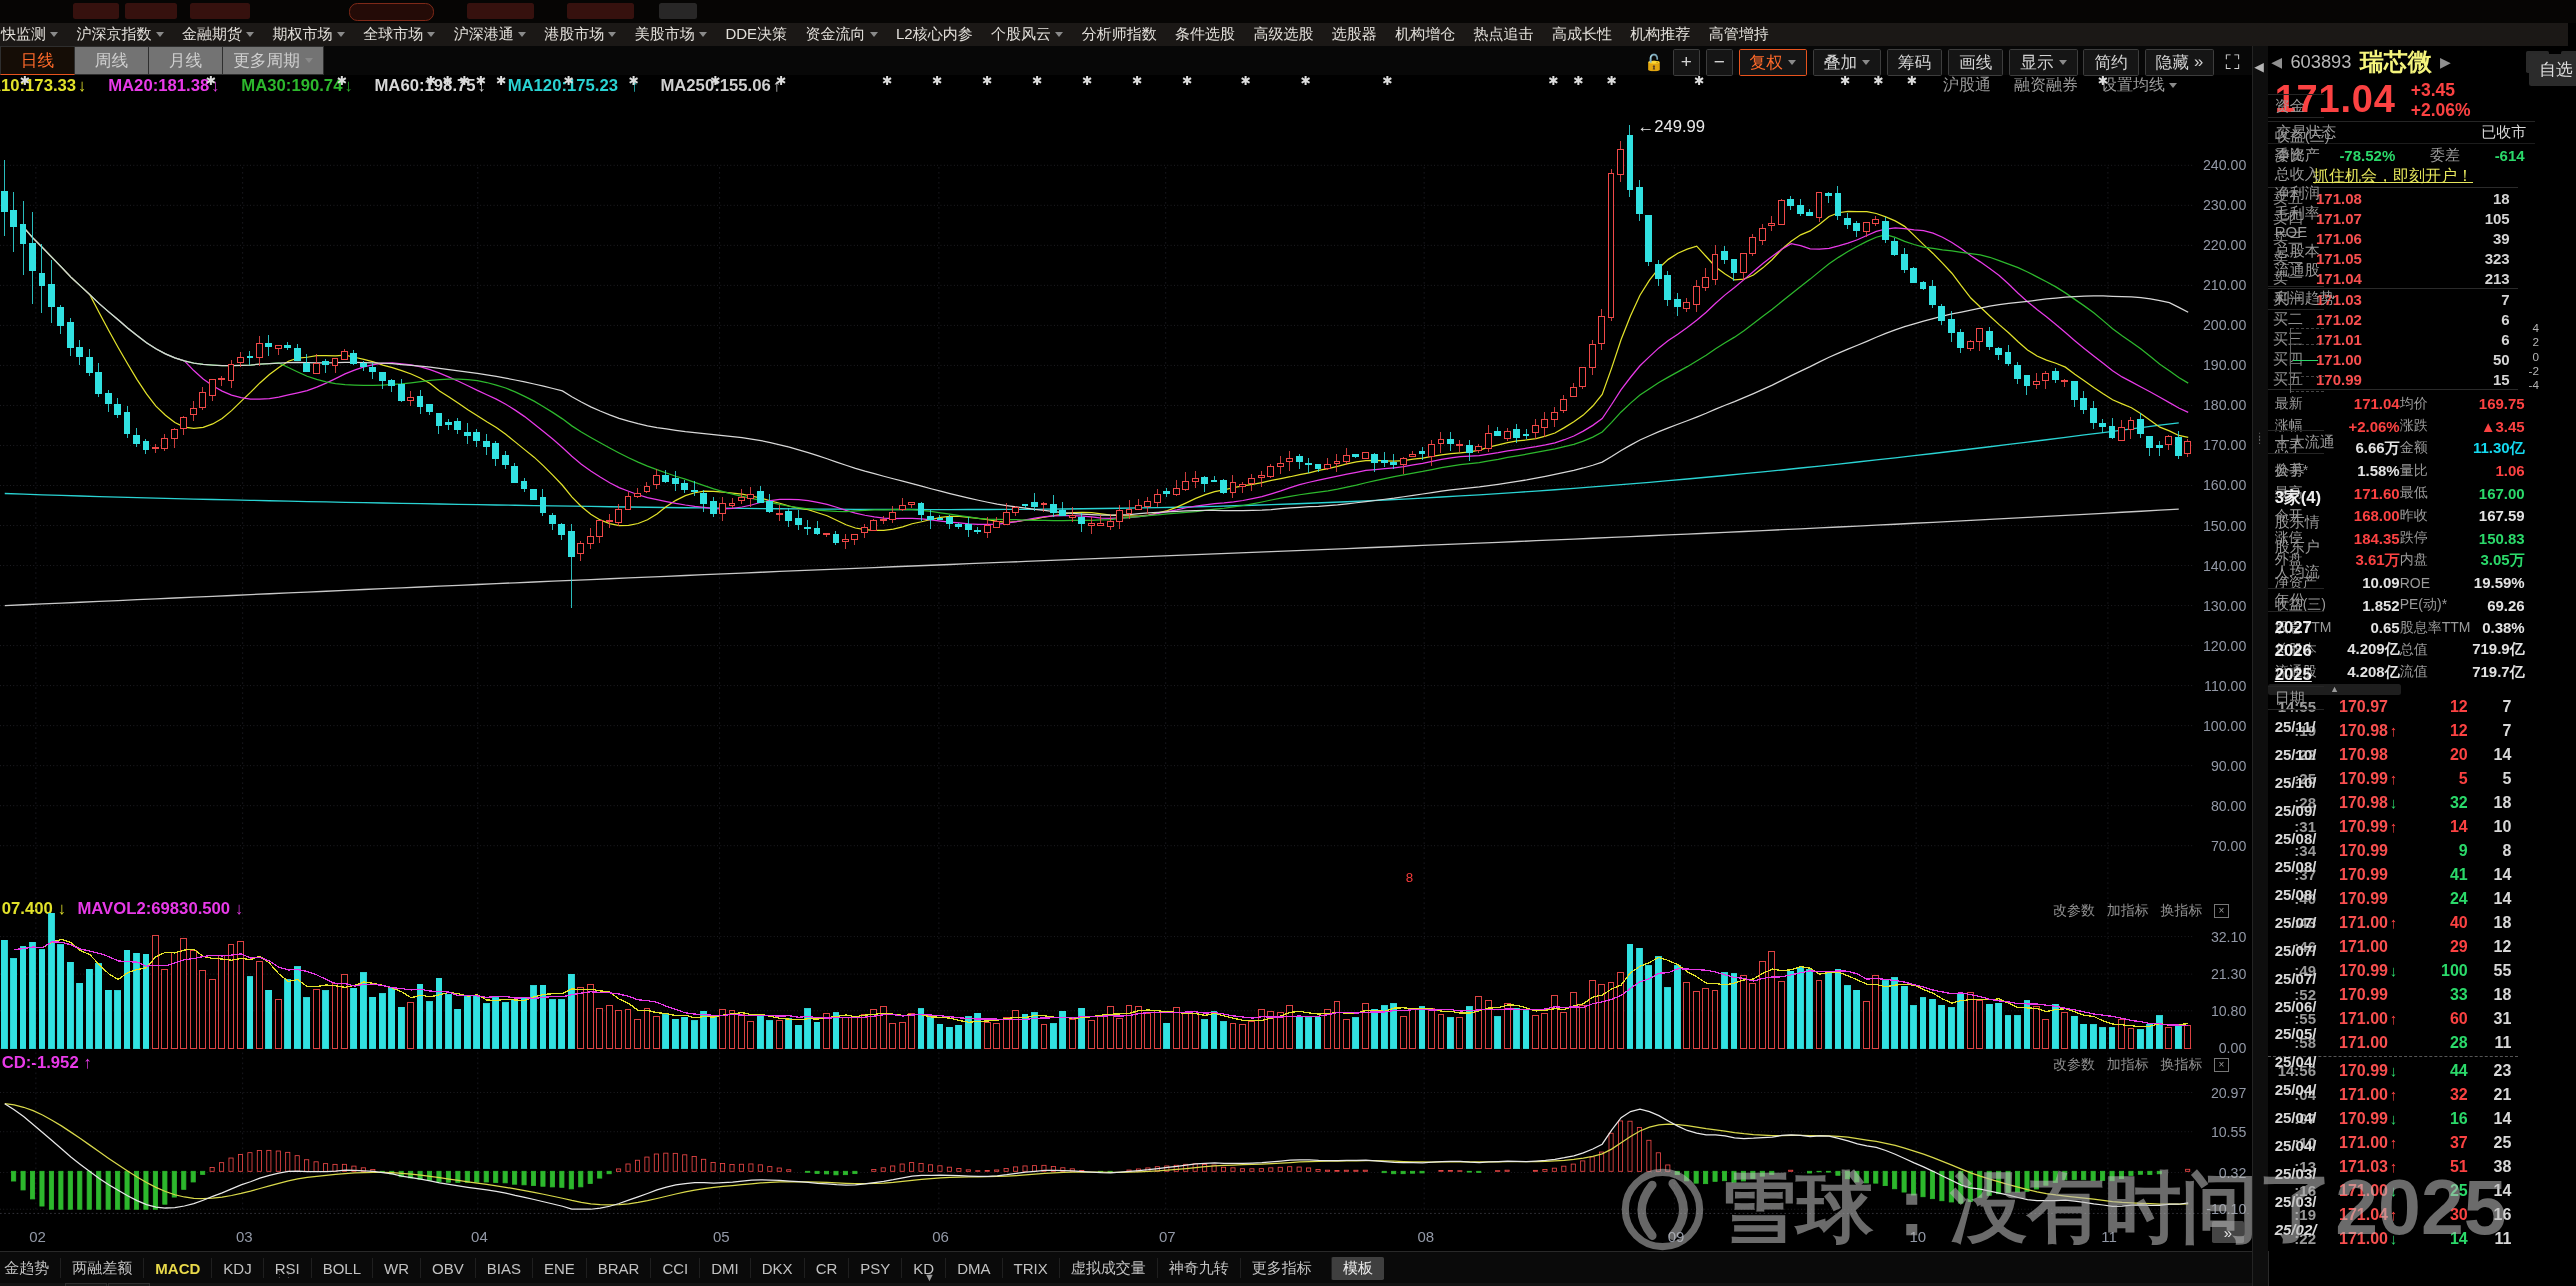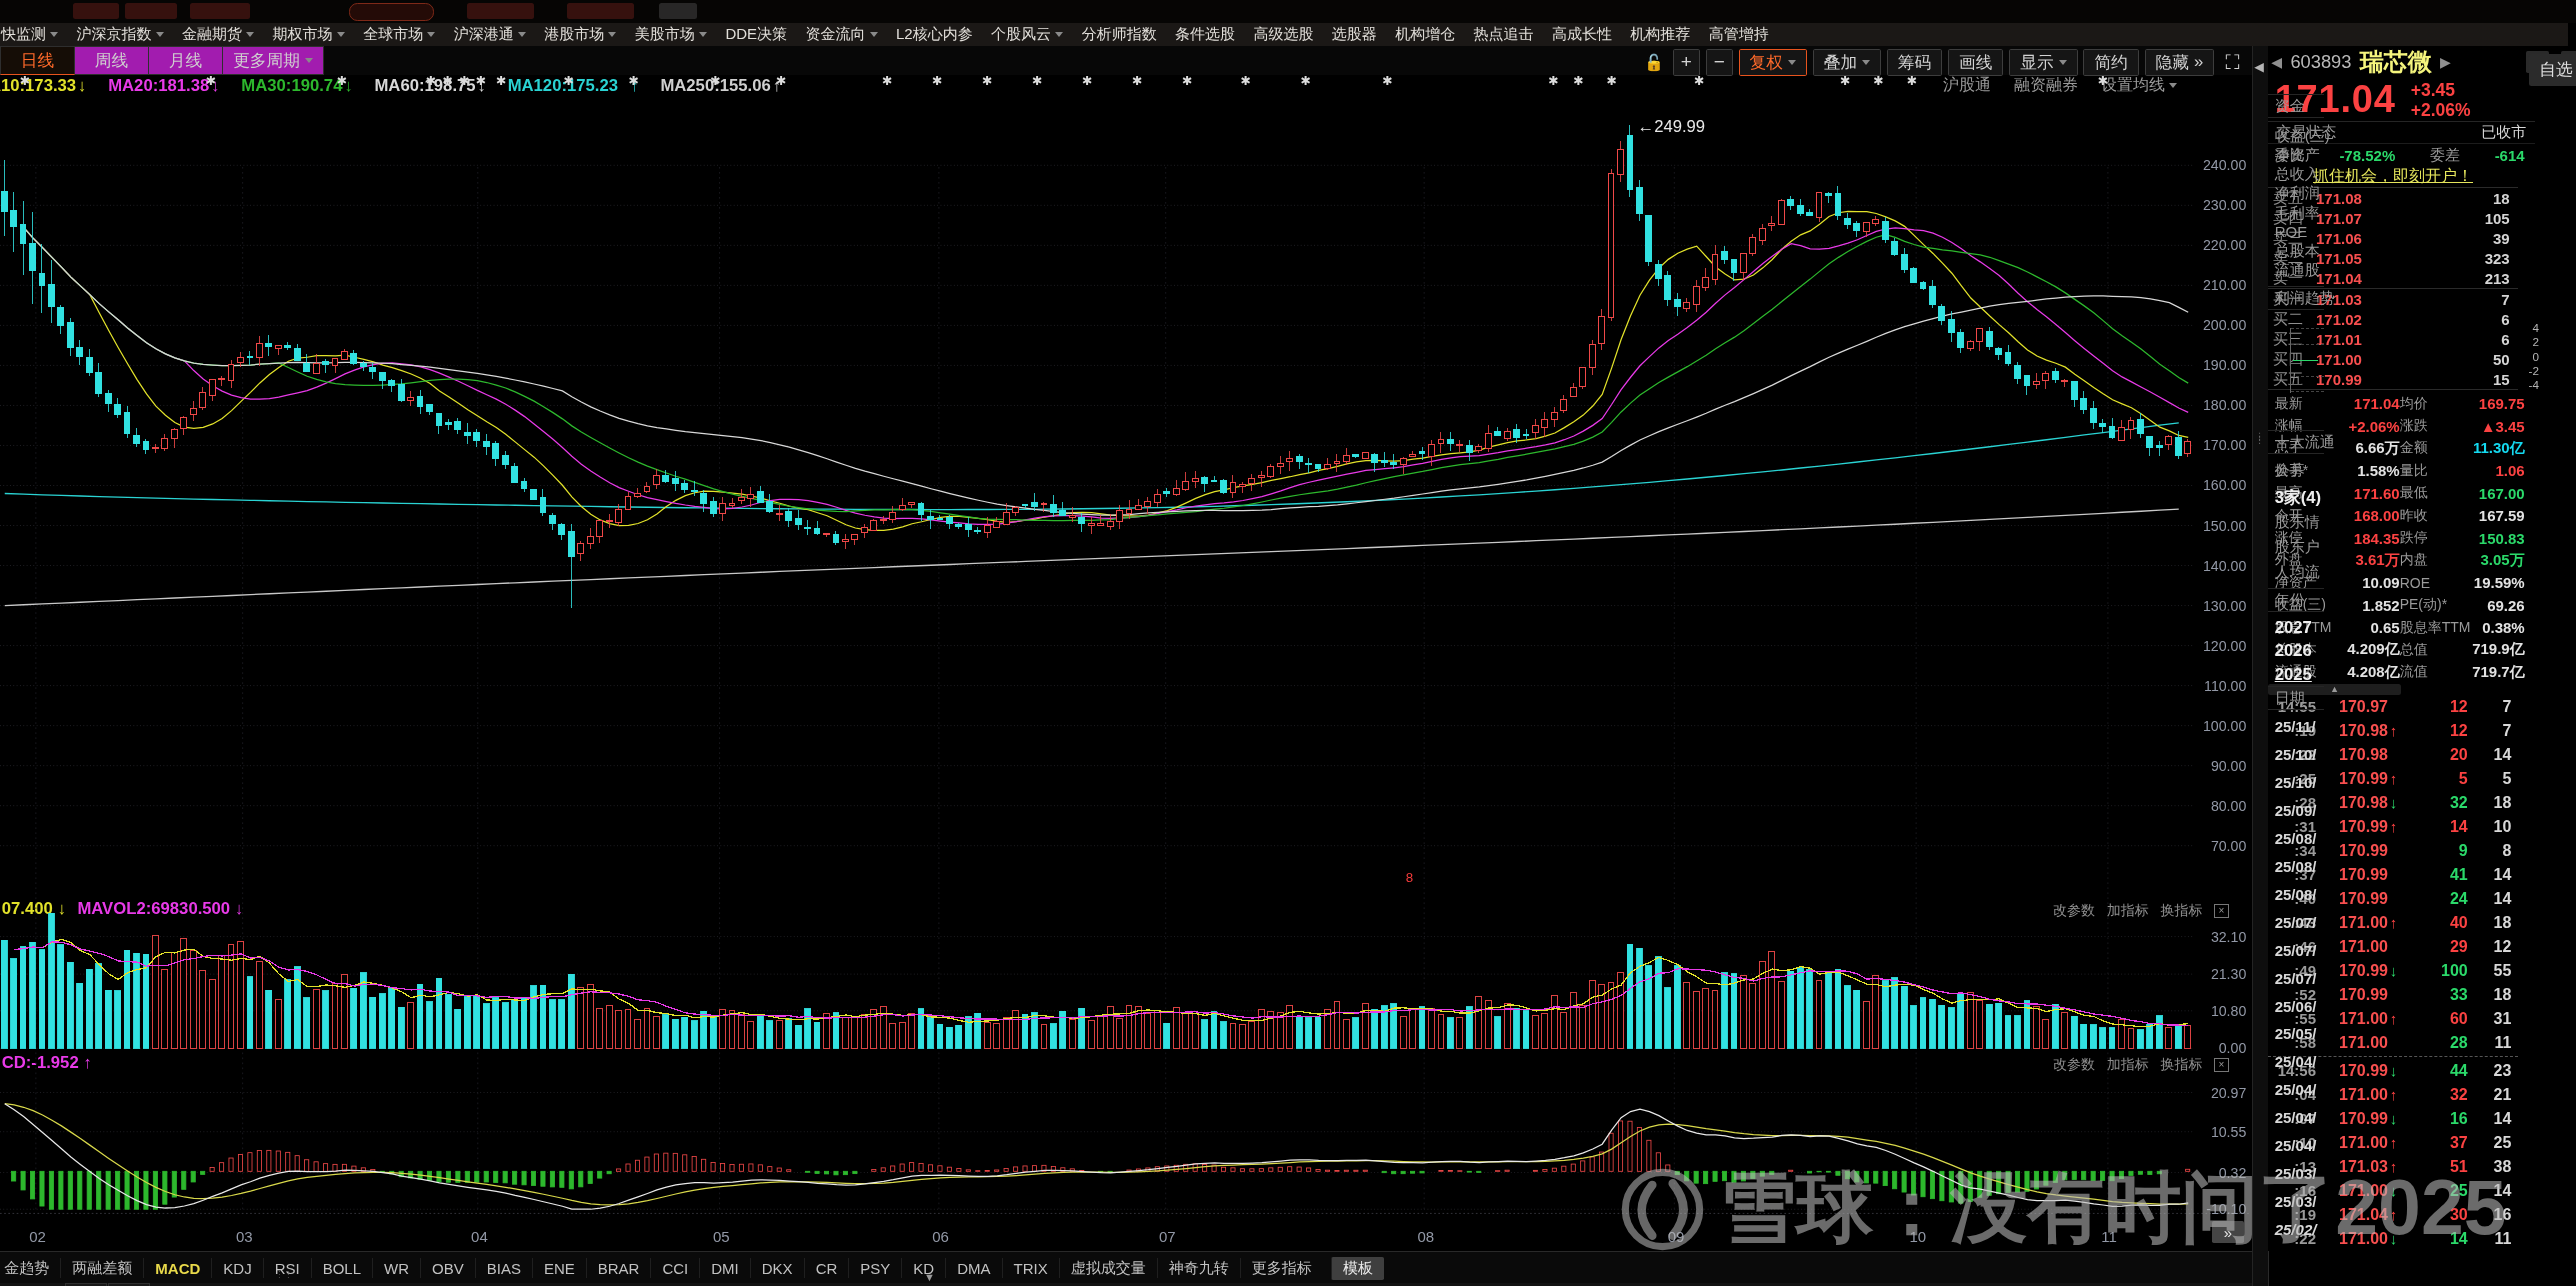--- a/index.html
+++ b/index.html
@@ -12,21 +12,21 @@
   .blob.bright{background:#2a0d08;border:0.8px solid #93301c}
   .blob.gray{background:#4a4a4a}
   
   #menubar{left:0;top:23px;width:2576px;height:22.5px;background:#1b1816;display:flex;align-items:center;
     color:#e2dfda;font-size:15px;white-space:nowrap;margin-left:-8.3px}
   .menu-item{padding:0 9.2px;display:flex;align-items:center;gap:4.2px;cursor:default}
   .caret{width:0;height:0;border-left:4.2px solid transparent;border-right:4.2px solid transparent;border-top:5px solid #8a8a8a}
   
   #toolrow{left:0;top:46px;width:2268px;height:29px;background:#070707;display:flex;align-items:stretch}
   .ptab{width:73px;display:flex;align-items:center;justify-content:center;font-size:16.7px;color:#cfcfcf;
-    background:#a21caf;border:0.8px solid #2e2e2e;border-left:none}
+    background:#737373;border:0.8px solid #2e2e2e;border-left:none}
   .ptab:first-child{border-left:0.8px solid #2e2e2e}
   .ptab.active{color:#ff6a2a;background:#150d06;border-bottom:1.7px solid #e8541e}
   .ptab.wide{width:100px;gap:5px}
   #toolbtns{position:absolute;right:23px;top:2.5px;display:flex;align-items:center;gap:5.8px}
   .tbtn{height:25px;min-width:25px;padding:0 10px;display:flex;align-items:center;justify-content:center;gap:5px;
     color:#d3d3d3;font-size:16.7px;background:#151515;border:0.8px solid #3d3d3d;border-radius:1.7px}
   .tbtn.square{padding:0;width:25px;font-size:19px}
   .tbtn.accent{color:#ff6a2a;border-color:#e8541e}
   .tbtn.plain{border:none;background:none}
   

